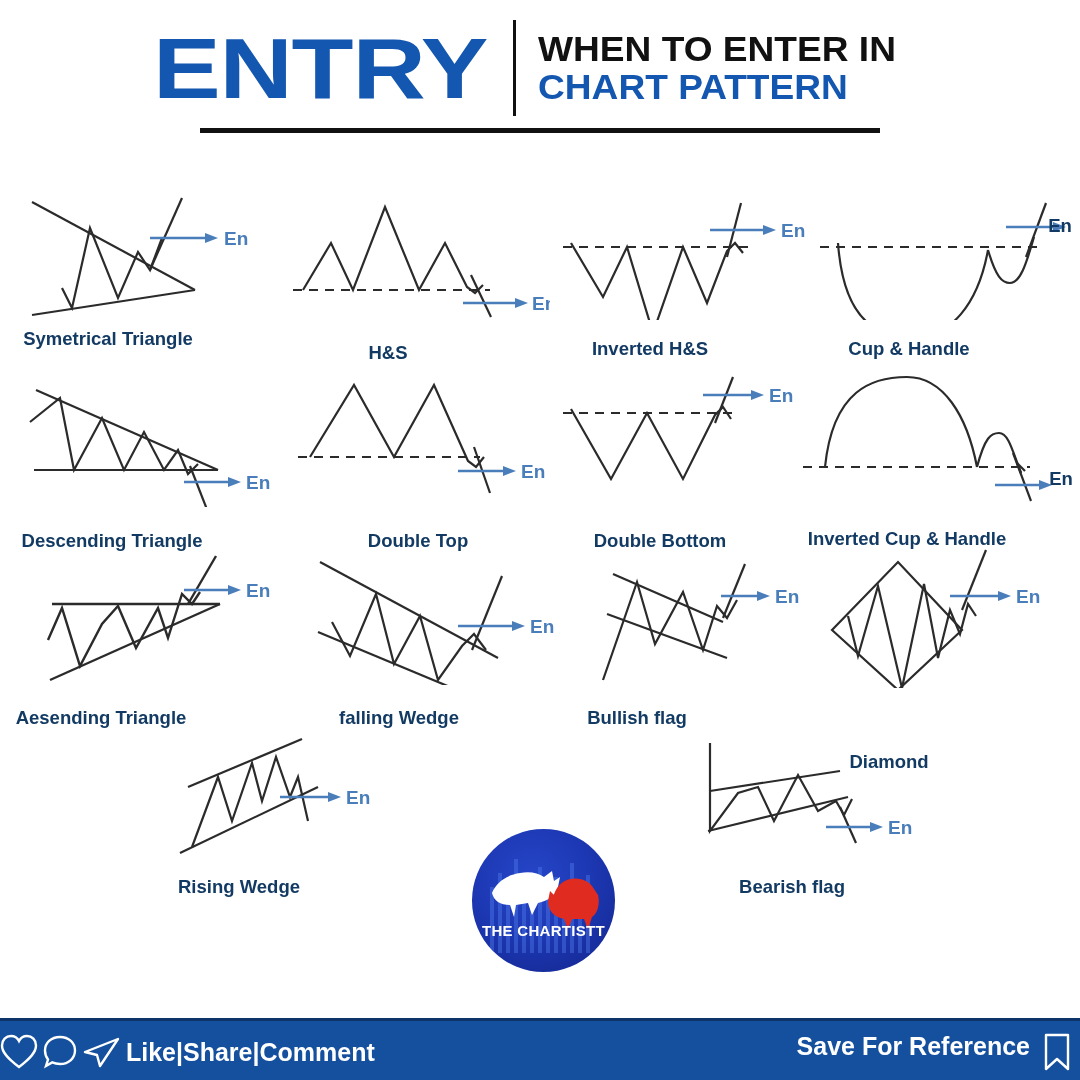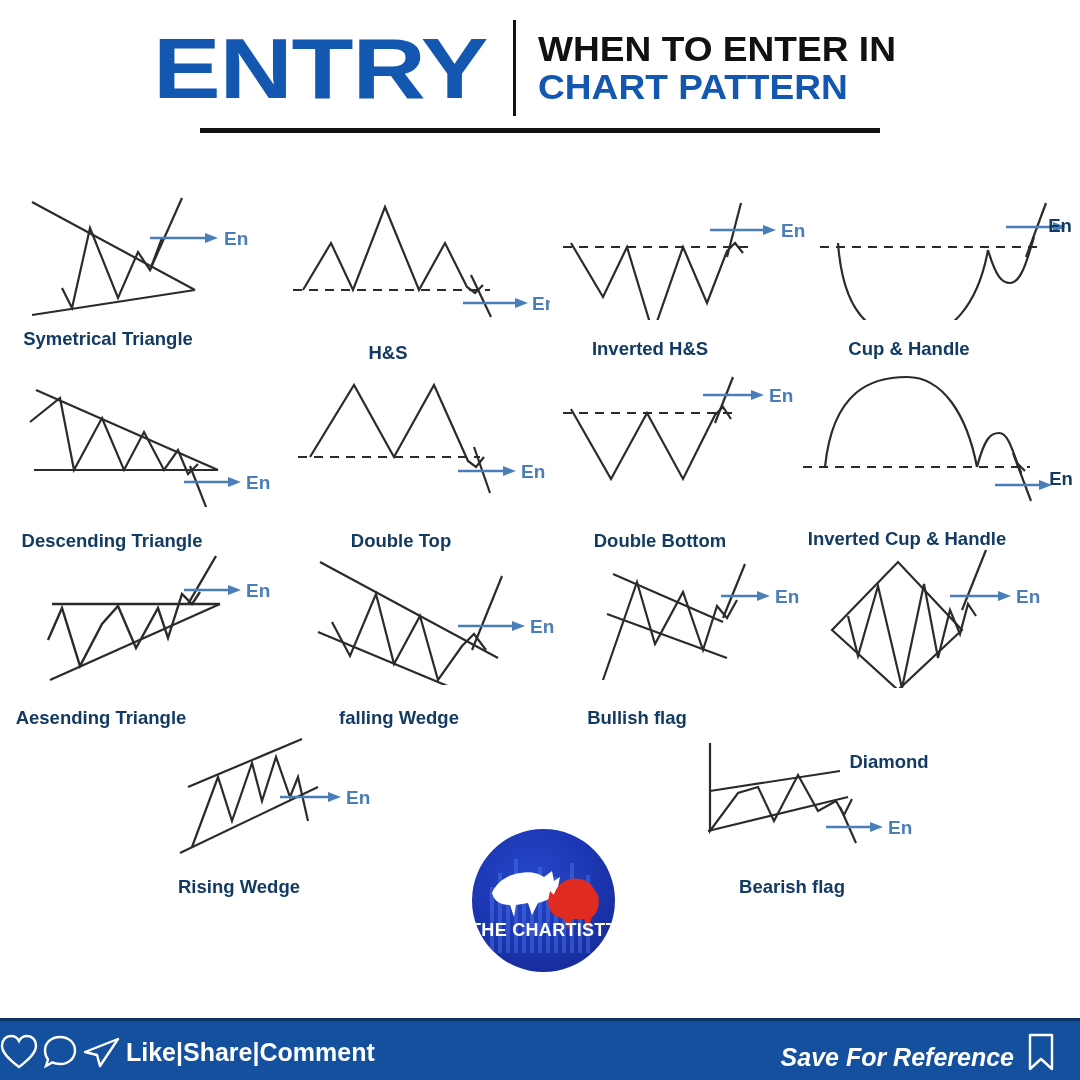--- a/index.html
+++ b/index.html
@@ -51,33 +51,33 @@
     background:radial-gradient(circle at 42% 34%, #2546c8 0%, #1d38b4 45%, #13258c 100%);
     overflow:hidden;
   }
   .logo-bars{position:absolute;inset:0;}
   .logo-text-wrap{
     position:absolute;left:12px;right:12px;top:88px;height:26px;
     display:flex;align-items:center;justify-content:center;gap:5px;
   }
   .logo-tick{width:4px;height:22px;background:#ffffff;}
   .logo-text{
-    color:#ffffff;font-size:18px;font-weight:bold;letter-spacing:0.3px;
+    color:#ffffff;font-size:15px;font-weight:bold;letter-spacing:0.3px;
     white-space:nowrap;
   }
 
   
   .footer{
     position:absolute;left:0;top:1018px;width:1080px;height:62px;
     background:#14509e;
     display:flex;align-items:center;justify-content:space-between;
     border-top:3px solid #0c3468;
   }
   .footer-left{display:flex;align-items:center;gap:4px;}
-  .footer-right{display:flex;align-items:flex-end;gap:12px;padding-right:24px;font-style:italic;}
+  .footer-right{display:flex;align-items:flex-start;gap:12px;padding-right:8px;}
   .footer-text{color:#ffffff;font-size:25px;font-weight:bold;white-space:nowrap;}
 </style>
 </head>
 <body>
 
 <div id="canvas">
 
   <div class="header">
     <div class="header-inner">
       <div class="entry-word">ENTRY</div>
@@ -180,21 +180,21 @@
         <path d="M22,82 L66,10 L106,82 L146,10 L180,86 L188,92 L196,82"></path>
         <path d="M186,72 L202,118"></path>
       </g>
       <g>
         <line x1="170" y1="96" x2="215" y2="96" stroke="#4a7ebb" stroke-width="2.6"></line>
         <polygon points="215,91 228,96 215,101" fill="#4a7ebb"></polygon>
       </g>
       <text x="233" y="103" font-family="Liberation Sans, sans-serif" font-size="19" font-weight="bold" fill="#4a7ebb">En</text>
     </svg>
   </div>
-  <div class="plabel" style="left:401px;top:530px;">Double Top</div>
+  <div class="plabel" style="left:418px;top:530px;">Double Top</div>
 
   <div class="cell" style="left:555px;top:375px;">
     <svg width="265" height="125" viewBox="0 0 265 125">
       <line x1="8" y1="38" x2="178" y2="38" stroke="#2b2b2b" stroke-width="2.2" stroke-dasharray="9,7"></line>
       <g fill="none" stroke="#2b2b2b" stroke-width="2.2">
         <path d="M16,34 L56,104 L92,38 L128,104 L160,40 L168,32 L176,44"></path>
         <path d="M160,48 L178,2"></path>
       </g>
       <g>
         <line x1="148" y1="20" x2="196" y2="20" stroke="#4a7ebb" stroke-width="2.6"></line>

